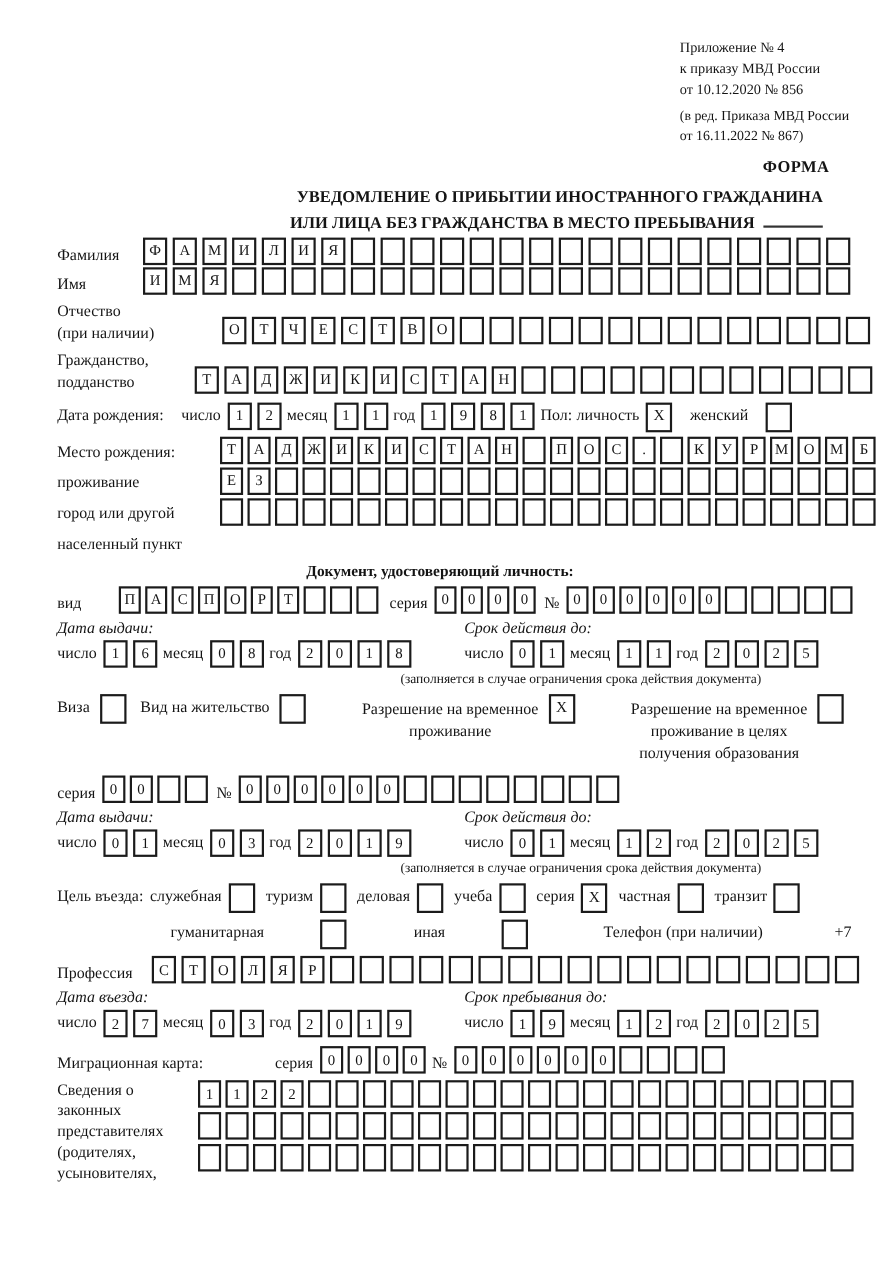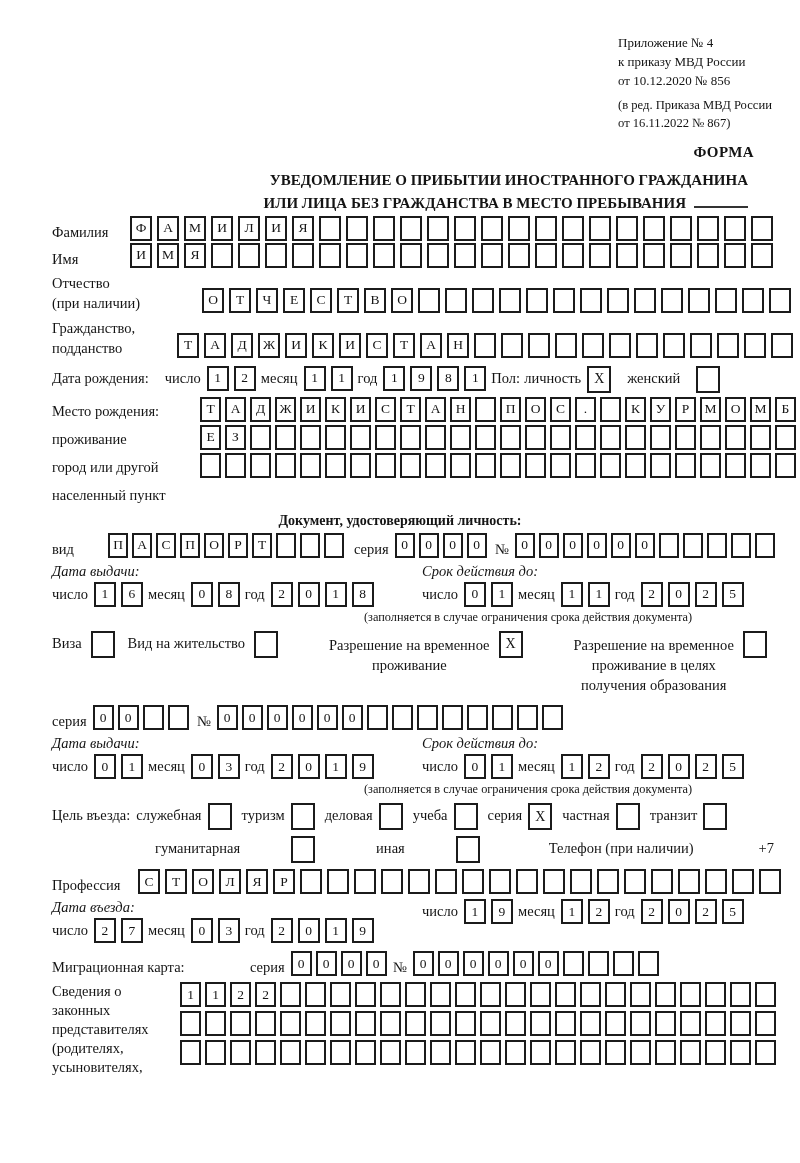--- a/index.html
+++ b/index.html
@@ -605,20 +605,21 @@
         <span class="dlbl">год</span>
         <span class="cells">
             <span class="cell">2</span>
             <span class="cell">0</span>
             <span class="cell">1</span>
             <span class="cell">9</span>
           </span>
       </div>
     </div>
     <div class="dp-right">
+      <div class="date-head">Срок пребывания до:</div>
       <div class="dgroup">
         <span class="dlbl">число</span>
         <span class="cells">
             <span class="cell">1</span>
             <span class="cell">9</span>
           </span>
         <span class="dlbl">месяц</span>
         <span class="cells">
             <span class="cell">1</span>
             <span class="cell">2</span>

